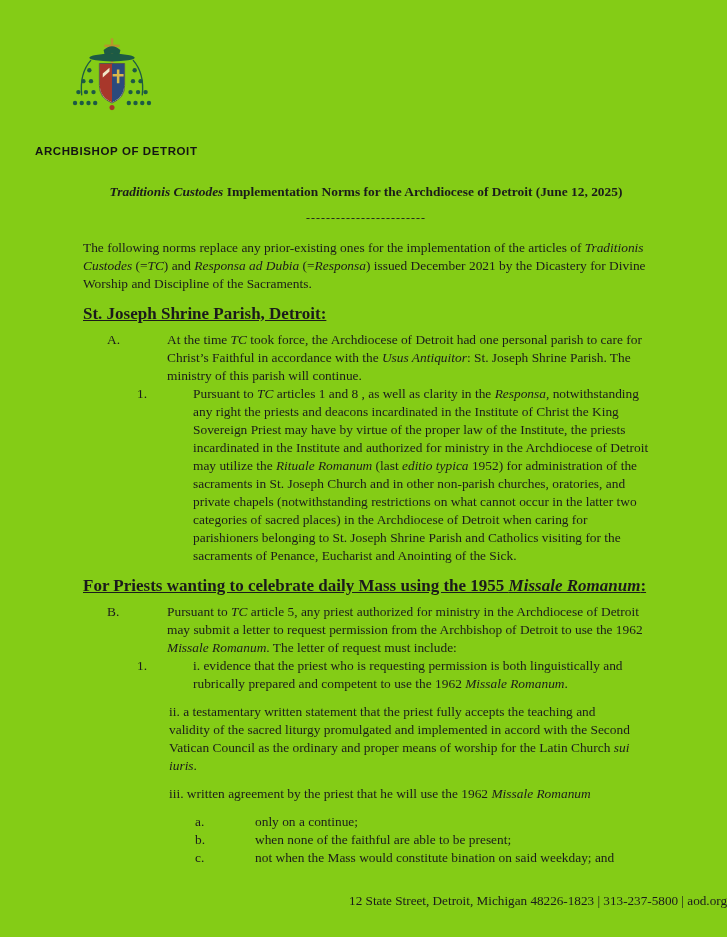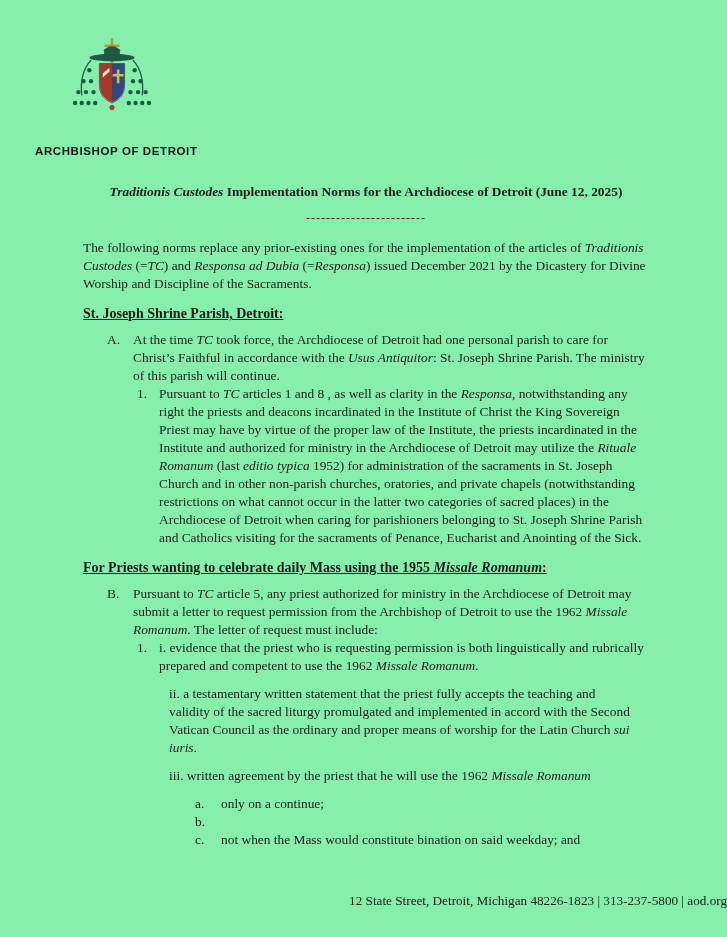--- a/index.html
+++ b/index.html
@@ -1,21 +1,21 @@
 <!DOCTYPE html>
 <html><head>
 <meta charset="utf-8">
 <style>
   * { margin: 0; padding: 0; box-sizing: border-box; }
   html, body { background: #ffffff; }
   .page {
     position: relative;
     width: 727px;
     height: 937px;
-    background: #86efac;
+    background: #84cc16;
     overflow: hidden;
     font-family: "Liberation Serif", serif;
     color: #1b1b1b;
   }
   
   .letterhead { padding: 33px 0 0 0; }
   .crest { display: block; margin-left: 70px; }
   .org-name {
     margin: 14px 0 0 35px;
     font-family: "Liberation Sans", sans-serif;
@@ -27,29 +27,29 @@
   
   .content {
     margin: 26px 78px 0 83px;
     font-size: 13.4px;
     line-height: 18px;
   }
   .doc-title { font-size: 13.4px; font-weight: normal; line-height: 18px; margin-bottom: 8px; text-align: center; }
   .divider { text-align: center; font-size: 12px; letter-spacing: 1px; margin: 2px 0 12px 0; color: #222; }
   .para { margin: 0 0 10px 0; }
   .section-heading {
-    font-size: 14px;
+    font-size: 17px;
     font-weight: normal;
     line-height: 18px;
     margin: 12px 0 8px 0;
   }
   .li { display: flex; }
   .li.gap { margin-top: 8px; }
   .li-label { flex: none; }
-  .li-text { flex: 1; }
+  .li-text { flex: 1; margin-left: 34px; }
   .lvl1 { padding-left: 24px; }
   .lvl1 > .li-label { width: 26px; }
   .lvl2 { padding-left: 54px; }
   .lvl2 > .li-label { width: 22px; }
   .lvl3 { padding-left: 112px; }
   .lvl3 > .li-label { width: 26px; }
   .cont { padding-left: 76px; margin: 10px; }
   
   .it { font-style: italic; }
   .bd { font-weight: bold; }
@@ -157,20 +157,21 @@
     <p class="cont"><span>ii. a testamentary written statement that the priest fully accepts the teaching and validity of the sacred liturgy promulgated and implemented in accord with the Second Vatican Council as the ordinary and proper means of worship for the Latin Church </span><span class="it">sui iuris</span><span>.</span></p>
 
     <p class="cont"><span>iii. written agreement by the priest that he will use the 1962 </span><span class="it">Missale Romanum</span></p>
 
     <div class="li lvl3">
       <span class="li-label">a.</span>
       <span class="li-text"><span>only on a continue;</span></span>
     </div>
     <div class="li lvl3">
       <span class="li-label">b.</span>
+      <span class="li-text"><span>when none of the faithful are able to be present;</span></span>
     </div>
     <div class="li lvl3">
       <span class="li-label">c.</span>
       <span class="li-text"><span>not when the Mass would constitute bination on said weekday; and</span></span>
     </div>
 
   </main>
 
   <footer class="footer">12 State Street, Detroit, Michigan 48226-1823   |   313-237-5800   |   aod.org</footer>
 

